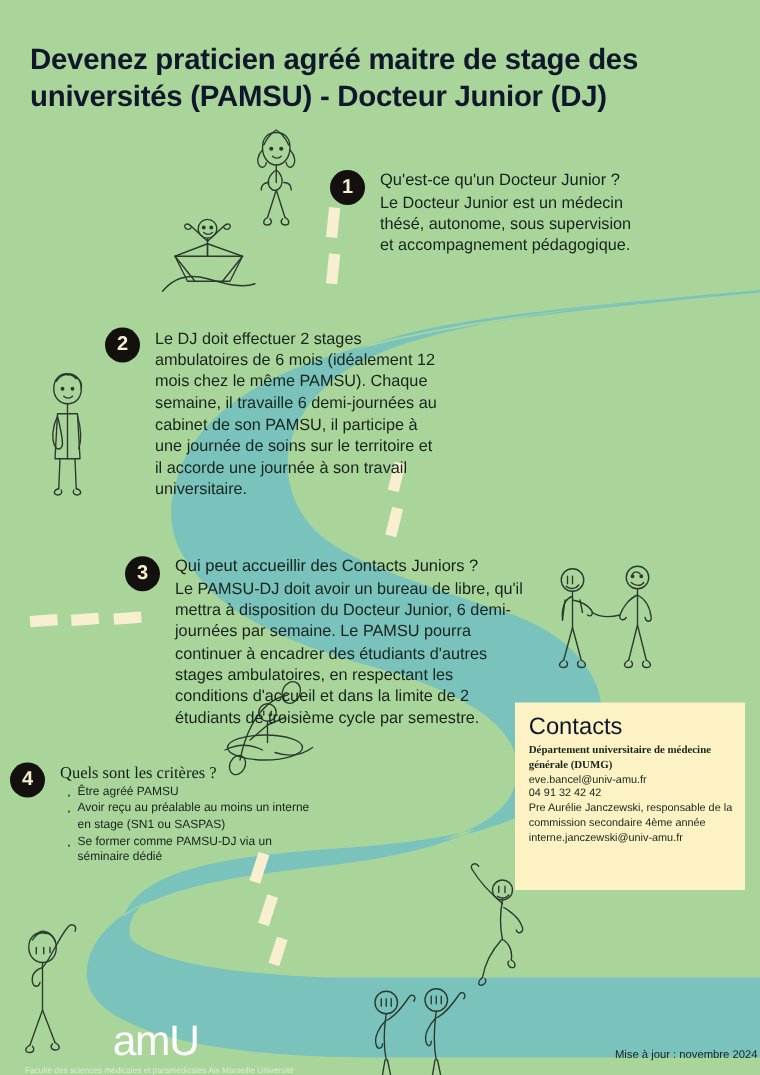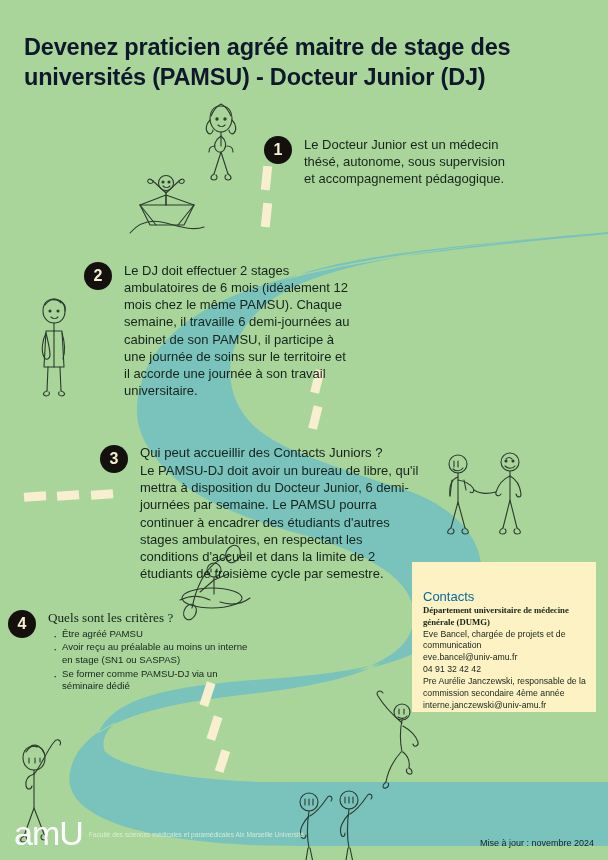--- a/index.html
+++ b/index.html
@@ -52,41 +52,41 @@
   #step3{left:100px;top:445px;width:320px;}
   #step4{left:8px;top:610px;width:260px;}
   #step4 h2{margin-bottom:0px;font-family:Liberation Serif, serif;}
 
   
   #contacts{
     position:absolute;left:412px;top:562px;width:184px;height:150px;
     background:#fcf2c3;padding:9px 10px 0 11px;box-sizing:border-box;
   }
   #contacts h3{
-    margin:18px 0 1px 0;font-size:13px;font-weight:normal;color:#0369a1;
+    margin:0 0 1px 0;font-size:19px;font-weight:normal;color:#0f172a;
   }
   #contacts .dept{
     margin:0;font-size:8.7px;font-weight:bold;line-height:1.36;color:#17241d;font-family:Liberation Serif, serif;
   }
   #contacts .line{
     margin:0;font-size:8.7px;line-height:1.36;color:#17241d;
   }
 
   
-  #logo{position:absolute;left:14px;top:818px;display:flex;align-items:center;}
+  #logo{position:absolute;left:14px;top:818px;display:flex;align-items:center;flex-direction:column;}
   #logo .mark{
     font-size:34px;line-height:0.9;color:#ffffff;font-weight:normal;
     letter-spacing:-1px;
   }
   #logo .sub{
     margin-left:6px;color:#e4f0dc;opacity:.85;
     font-size:6.6px;line-height:1.30;padding-top:4px;
   }
   #updated{
-    position:absolute;right:14px;top:838px;
+    position:absolute;right:2px;top:838px;
     font-size:9px;color:#17241d;
   }
 </style>
 </head>
 <body>
 
 <div id="poster">
 
   <svg class="layer" viewBox="0 0 608 860" preserveAspectRatio="none" aria-hidden="true">
 
@@ -286,20 +286,21 @@
         <path d="M60,82 C64,84 64,88 60,88 C57,88 57,85 58,83"></path>
       </g>
     </g>
   </svg>
 
   <h1 id="title">Devenez praticien agréé maitre de stage des universités (PAMSU) - Docteur Junior (DJ)</h1>
 
   <div class="step" id="step1">
     <div class="badge">1</div>
     <div class="body">
+      <h2>Qu'est-ce qu'un Docteur Junior ?</h2>
       <p>Le Docteur Junior est un médecin thésé, autonome, sous supervision et accompagnement pédagogique.</p>
     </div>
   </div>
 
   <div class="step" id="step2">
     <div class="badge">2</div>
     <div class="body">
       <p>Le DJ doit effectuer 2 stages ambulatoires de 6 mois (idéalement 12 mois chez le même PAMSU). Chaque semaine, il travaille 6 demi-journées au cabinet de son PAMSU, il participe à une journée de soins sur le territoire et il accorde une journée à son travail universitaire.</p>
     </div>
   </div>
@@ -320,21 +321,20 @@
         <li>Être agréé PAMSU</li>
         <li>Avoir reçu au préalable au moins un interne en stage (SN1 ou SASPAS)</li>
         <li>Se former comme PAMSU-DJ via un séminaire dédié</li>
       </ul>
     </div>
   </div>
 
   <div id="contacts">
     <h3>Contacts</h3>
     <p class="dept">Département universitaire de médecine générale (DUMG)</p>
-    <p class="line">Eve Bancel, chargée de projets et de communication</p>
     <p class="line">eve.bancel@univ-amu.fr</p>
     <p class="line">04 91 32 42 42</p>
     <p class="line">Pre Aurélie Janczewski, responsable de la commission secondaire 4ème année</p>
     <p class="line">interne.janczewski@univ-amu.fr</p>
   </div>
 
   <div id="logo">
     <span class="mark">amU</span>
     <span class="sub">Faculté des sciences médicales et paramédicales Aix Marseille Université</span>
   </div>

